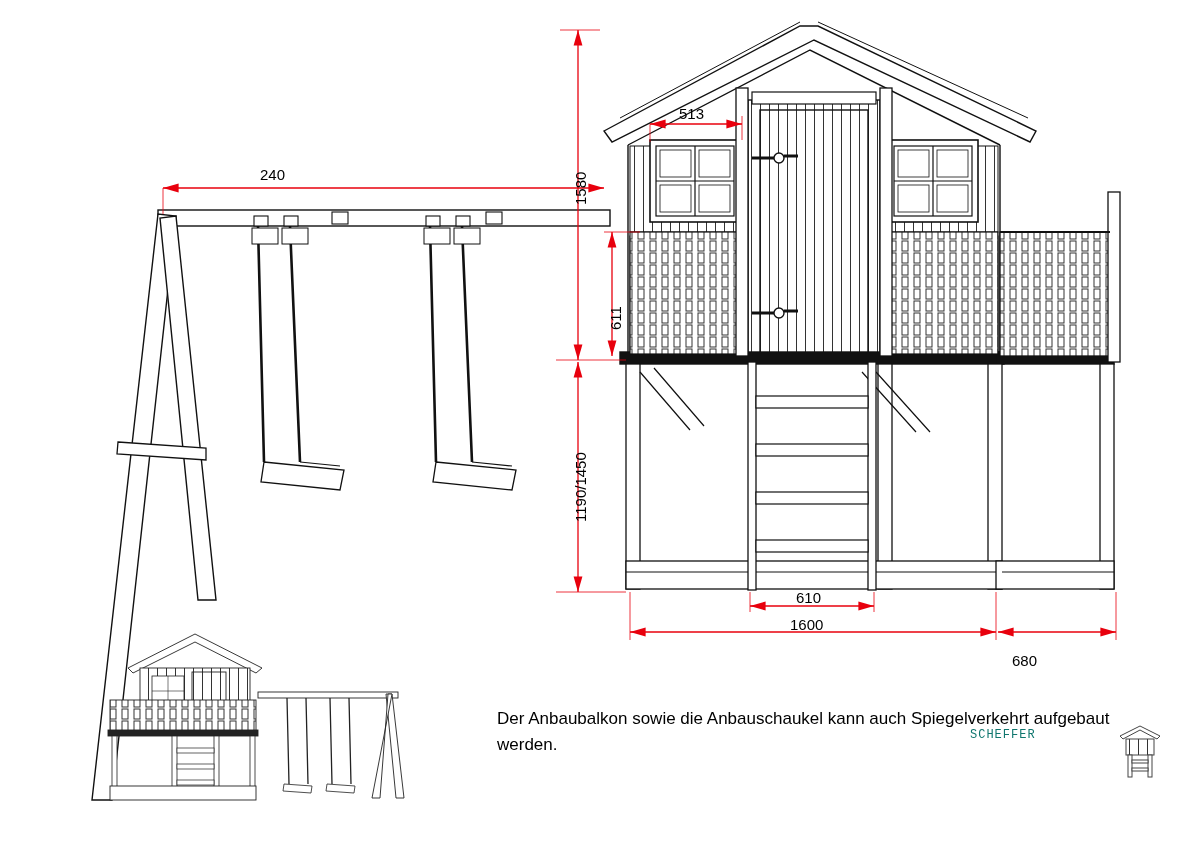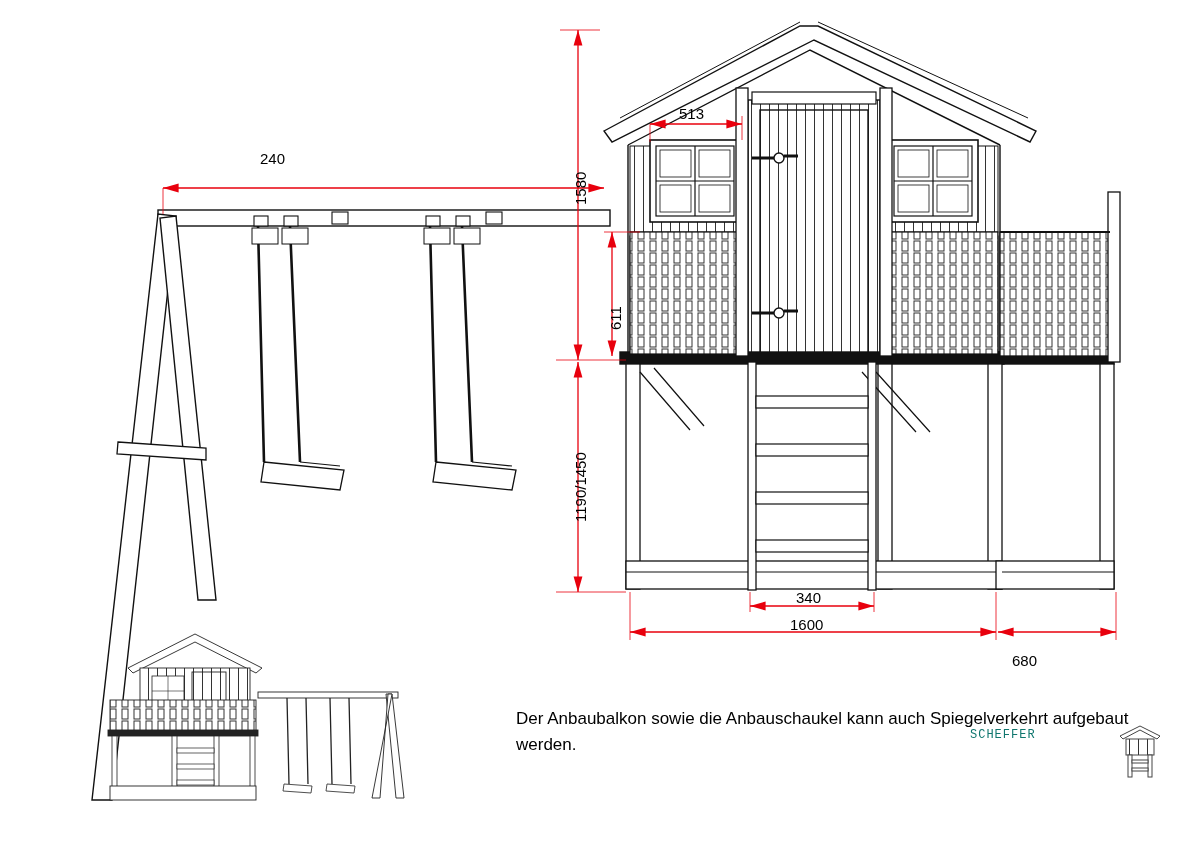--- a/index.html
+++ b/index.html
@@ -23,21 +23,20 @@
   .dimtext.vert{
     transform-origin:0 0;
     transform:rotate(-90deg);
   }
   .note{
     position:absolute;
     font-size:17px;
     line-height:26px;
     color:#000;
     white-space:pre-line;
-    margin-left:19px;
   }
   .logo{
     position:absolute;
     left:968px;top:726px;
     width:200px;height:70px;
   }
   .logo .brand{
     position:absolute;left:2px;top:2px;
     font-size:12px;letter-spacing:1px;
     font-family:Liberation Mono, monospace;
@@ -260,26 +259,26 @@
     <g stroke="#444" fill="#fff" stroke-width="1">
       <path d="M1120,736 L1140,726 L1160,736 L1157,739 L1140,730 L1123,739 Z"></path>
       <rect x="1126" y="739" width="28" height="16" fill="url(#hatchV)"></rect>
       <rect x="1128" y="755" width="4" height="22"></rect>
       <rect x="1148" y="755" width="4" height="22"></rect>
       <rect x="1132" y="760" width="16" height="3"></rect>
       <rect x="1132" y="768" width="16" height="3"></rect>
     </g>
   </svg>
 
-  <div class="dimtext" style="left:260px;top:150px;">240</div>
+  <div class="dimtext" style="left:260px;top:166px;">240</div>
   <div class="dimtext" style="left:679px;top:105px;">513</div>
   <div class="dimtext vert" style="left:572px;top:205px;">1580</div>
   <div class="dimtext vert" style="left:607px;top:330px;">611</div>
   <div class="dimtext vert" style="left:572px;top:522px;">1190/1450</div>
-  <div class="dimtext" style="left:796px;top:589px;">340</div>
+  <div class="dimtext" style="left:796px;top:589px;">610</div>
   <div class="dimtext" style="left:790px;top:616px;">1600</div>
   <div class="dimtext" style="left:1012px;top:616px;margin-top:36px;">680</div>
 
   <div class="note" style="left:497px;top:706px;width:640px;">Der Anbaubalkon sowie die Anbauschaukel kann auch Spiegelverkehrt aufgebaut werden.</div>
 
   <div class="logo">
     <div class="brand">SCHEFFER</div>
   </div>
 
 </div>

